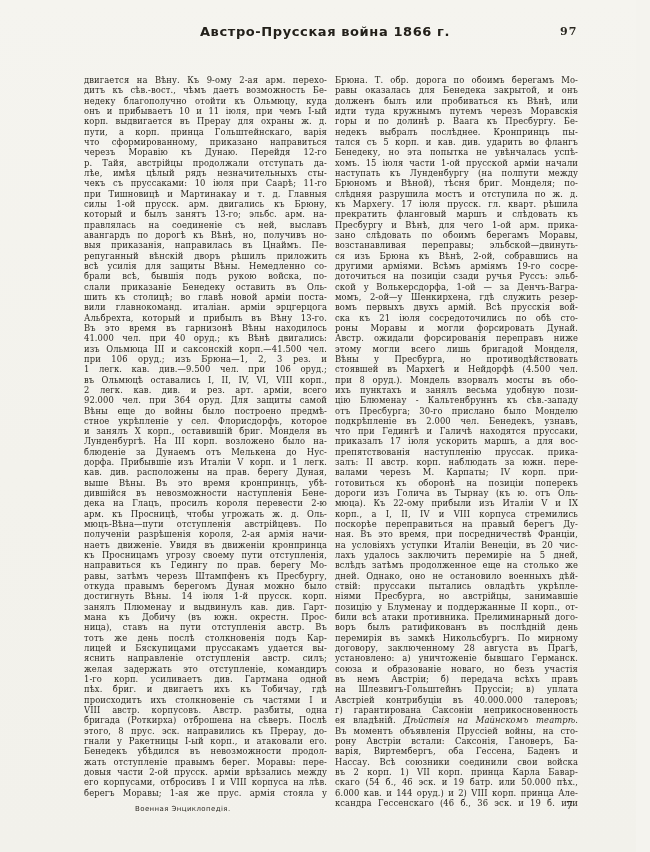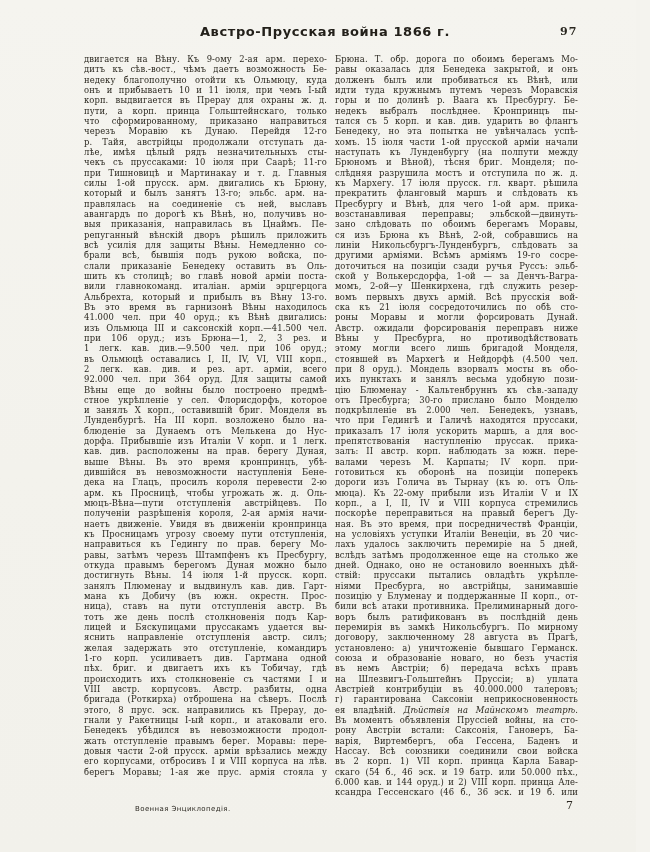--- a/index.html
+++ b/index.html
@@ -37,20 +37,21 @@
     position: absolute;
     top: 54px; left: 84px;
     width: 494px;
     display: flex;
     gap: 8px;
   }
   .col {
     width: 243px;
     font-size: 8.4px;
     color: #2a271f;
+    margin-top: 21px;
   }
   .tl {
     height: 10.33px;
     line-height: 10.33px;
     overflow: hidden;
     text-align: justify;
     text-align-last: justify;
     white-space: nowrap;
     letter-spacing: 0.1px;
   }
@@ -82,21 +83,21 @@
 
   <div class="pagenum">97</div>
 
   <div class="columns">
     <div class="col">
         <div class="tl"><span>двигается на Вѣну. Къ 9-ому 2-ая арм. перехо-</span></div>
         <div class="tl"><span>дитъ къ сѣв.-вост., чѣмъ даетъ возможность Бе-</span></div>
         <div class="tl"><span>недеку благополучно отойти къ Ольмюцу, куда</span></div>
         <div class="tl"><span>онъ и прибываетъ 10 и 11 іюля, при чемъ І-ый</span></div>
         <div class="tl"><span>корп. выдвигается въ Прерау для охраны ж. д.</span></div>
-        <div class="tl"><span>пути, а корп. принца Гольштейнскаго, только</span></div>
+        <div class="tl"><span>пути, а корп. принца Гольштейнскаго, варія</span></div>
         <div class="tl"><span>что сформированному, приказано направиться</span></div>
         <div class="tl"><span>черезъ Моравію къ Дунаю. Перейдя 12-го</span></div>
         <div class="tl"><span>р. Тайя, австрійцы продолжали отступать да-</span></div>
         <div class="tl"><span>лѣе, имѣя цѣлый рядъ незначительныхъ сты-</span></div>
         <div class="tl"><span>чекъ съ пруссаками: 10 іюля при Саарѣ; 11-го</span></div>
         <div class="tl"><span>при Тишновицѣ и Мартинакау и т. д. Главныя</span></div>
         <div class="tl"><span>силы 1-ой прусск. арм. двигались къ Брюну,</span></div>
         <div class="tl"><span>который и былъ занятъ 13-го; эльбс. арм. на-</span></div>
         <div class="tl"><span>правлялась на соединеніе съ ней, выславъ</span></div>
         <div class="tl"><span>авангардъ по дорогѣ къ Вѣнѣ, но, получивъ но-</span></div>
@@ -164,34 +165,33 @@
         <div class="tl"><span>недекъ выбралъ послѣднее. Кронпринцъ пы-</span></div>
         <div class="tl"><span>тался съ 5 корп. и кав. див. ударить во флангъ</span></div>
         <div class="tl"><span>Бенедеку, но эта попытка не увѣнчалась успѣ-</span></div>
         <div class="tl"><span>хомъ. 15 іюля части 1-ой прусской арміи начали</span></div>
         <div class="tl"><span>наступать къ Лунденбургу (на полпути между</span></div>
         <div class="tl"><span>Брюномъ и Вѣной), тѣсня бриг. Монделя; по-</span></div>
         <div class="tl"><span>слѣдняя разрушила мостъ и отступила по ж. д.</span></div>
         <div class="tl"><span>къ Мархегу. 17 іюля прусск. гл. кварт. рѣшила</span></div>
         <div class="tl"><span>прекратить фланговый маршъ и слѣдовать къ</span></div>
         <div class="tl"><span>Пресбургу и Вѣнѣ, для чего 1-ой арм. прика-</span></div>
+        <div class="tl"><span>зано слѣдовать по обоимъ берегамъ Моравы,</span></div>
         <div class="tl"><span>возстанавливая переправы; эльбской—двинуть-</span></div>
-        <div class="tl"><span>зано слѣдовать по обоимъ берегамъ Моравы,</span></div>
         <div class="tl"><span>ся изъ Брюна къ Вѣнѣ, 2-ой, собравшись на</span></div>
-        <div class="tl"><span>линіи Никольсбургъ-Лунденбургъ, слѣдовать за</span></div>
         <div class="tl"><span>другими арміями. Всѣмъ арміямъ 19-го сосре-</span></div>
         <div class="tl"><span>доточиться на позиціи сзади ручья Руссъ: эльб-</span></div>
         <div class="tl"><span>ской у Волькерсдорфа, 1-ой — за Денчъ-Вагра-</span></div>
         <div class="tl"><span>момъ, 2-ой—у Шенкирхена, гдѣ служить резер-</span></div>
         <div class="tl"><span>вомъ первыхъ двухъ армій. Всѣ прусскія вой-</span></div>
         <div class="tl"><span>ска къ 21 іюля сосредоточились по обѣ сто-</span></div>
         <div class="tl"><span>роны Моравы и могли форсировать Дунай.</span></div>
         <div class="tl"><span>Австр. ожидали форсированія переправъ ниже</span></div>
+        <div class="tl"><span>этому могли всего лишь бригадой Монделя,</span></div>
         <div class="tl"><span>Вѣны у Пресбурга, но противодѣйствовать</span></div>
-        <div class="tl"><span>этому могли всего лишь бригадой Монделя,</span></div>
         <div class="tl"><span>стоявшей въ Мархегѣ и Нейдорфѣ (4.500 чел.</span></div>
         <div class="tl"><span>при 8 оруд.). Мондель взорвалъ мосты въ обо-</span></div>
         <div class="tl"><span>ихъ пунктахъ и занялъ весьма удобную пози-</span></div>
         <div class="tl"><span>цію Блюменау - Кальтенбруннъ къ сѣв.-западу</span></div>
         <div class="tl"><span>отъ Пресбурга; 30-го прислано было Монделю</span></div>
         <div class="tl"><span>подкрѣпленіе въ 2.000 чел. Бенедекъ, узнавъ,</span></div>
         <div class="tl"><span>что при Гедингѣ и Галичѣ находятся пруссаки,</span></div>
         <div class="tl"><span>приказалъ 17 іюля ускорить маршъ, а для вос-</span></div>
         <div class="tl"><span>препятствованія наступленію пруссак. прика-</span></div>
         <div class="tl"><span>залъ: II австр. корп. наблюдать за южн. пере-</span></div>

